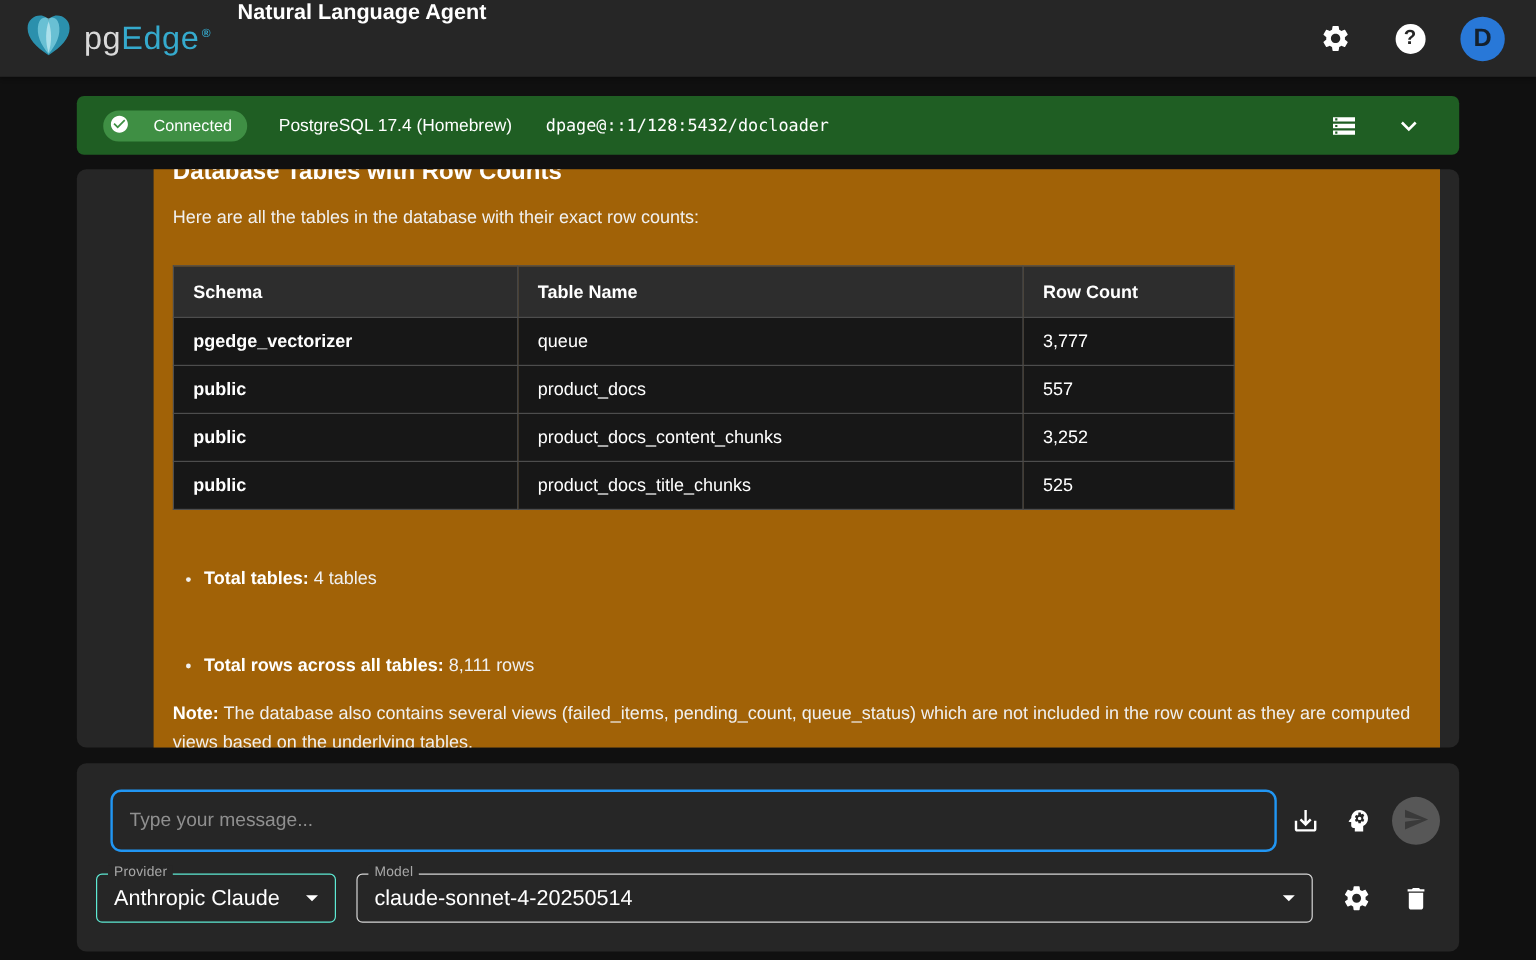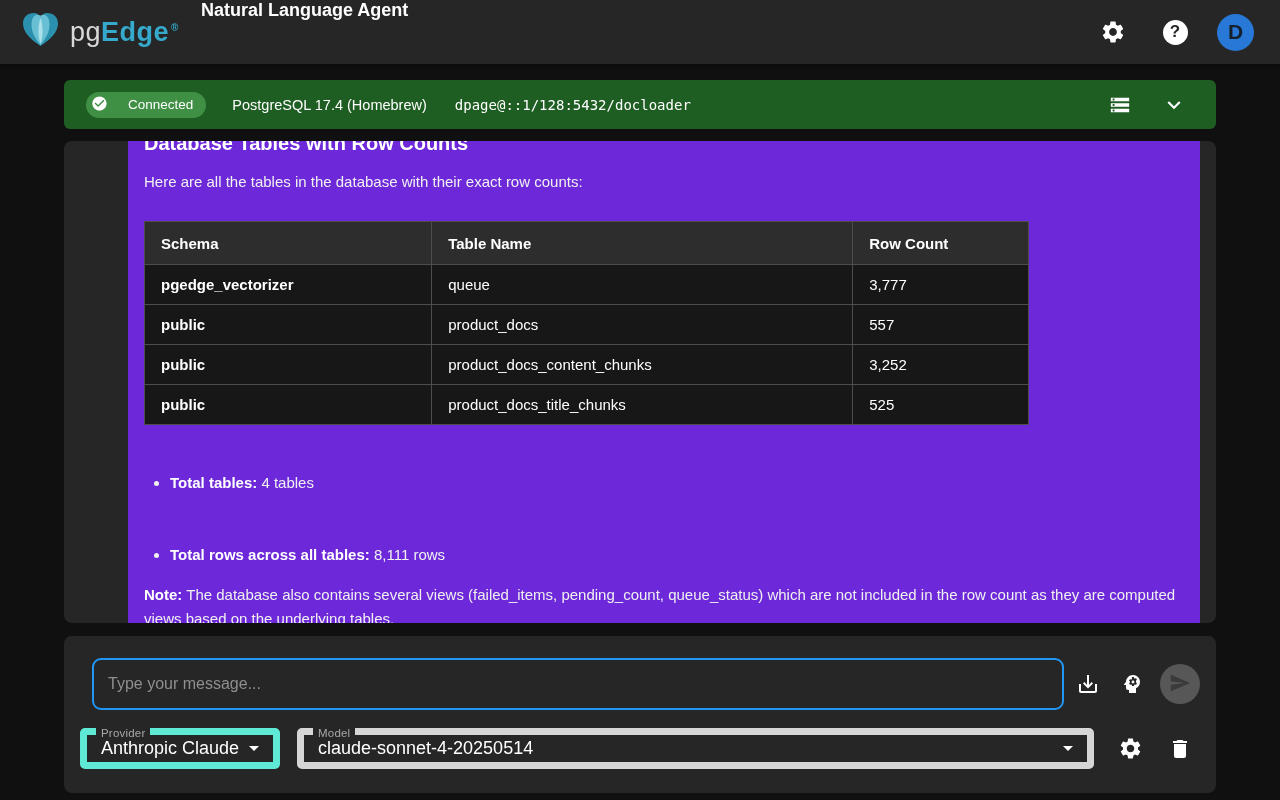--- a/index.html
+++ b/index.html
@@ -13,21 +13,21 @@
   
   .appbar {
     height: 64px; background: #262626;
     display: flex; 
     padding: 0 26px 0 20px;
     box-shadow: 0 2px 4px rgba(0,0,0,.4);
   }
   .brand { display: flex; align-items: center; gap: 8px; }
   .brand-text { font-size: 27px; font-weight: 700; letter-spacing: .5px; display:flex; align-items: baseline; }
   .brand-pg { color: #d9d9d9; font-weight: 400; }
-  .brand-edge { color: #35aacd; font-weight: 700; }
+  .brand-edge { color: #35aacd; font-weight: 400; }
   .brand-reg { color: #35aacd; font-size: 10px; margin-left: 2px; transform: translateY(-10px); }
   .app-title { font-size: 18px; font-weight: 600; margin-left: 22px; color: #fff; }
   .appbar-right { margin-left: auto; display: flex; align-items: center; gap: 22px; }
   .icon-btn { background: none; border: none; cursor: pointer; width: 40px; height: 40px;
     display: flex; align-items: center; justify-content: center; border-radius: 50%; }
   .icon-btn svg { display: block; }
   .help-circle { width: 25px; height: 25px; border-radius: 50%; background: #fff;
     color: #262626; font-weight: 700; font-size: 17px; display: flex; align-items: center; justify-content: center; }
   .avatar { width: 37px; height: 37px; border-radius: 50%; background: #2878d8;
     color: #14202c; font-weight: 600; font-size: 21px; display: flex; align-items: center; justify-content: center; cursor: pointer; border:none;}
@@ -45,21 +45,21 @@
   .conn-server { margin-left: 26px; font-size: 14.5px; color: #fff; }
   .conn-dsn { margin-left: 28px; font-family: "DejaVu Sans Mono", "Liberation Mono", monospace; font-size: 14px; color: #fff; }
   .conn-right { margin-left: auto; display: flex; align-items: center; gap: 14px; }
 
   
   .chat-container {
     margin: 12px 64px 0 64px; height: 482px; background: #262626; border-radius: 8px;
     overflow: hidden; padding: 0 16px;
   }
   .message-card {
-    width: 1072px; margin: -30px 0 0 48px; background: #6d28d9; border-radius: 8px;
+    width: 1072px; margin: -30px 0 0 48px; background: #a16207; border-radius: 8px;
     padding: 20px 16px 24px 16px;
   }
   .msg-title { font-size: 20px; font-weight: 700; line-height: 24px; color: #fff; }
   .msg-intro { margin-top: 16px; font-size: 15px; line-height: 22px; color: #f0f0f0; }
 
   table.db-table { margin-top: 28px; width: 885px; border-collapse: collapse; border-radius: 32px; }
   .db-table th, .db-table td {
     border: 1px solid #4d4d4d; text-align: left; padding: 0 16px; font-size: 15px; color: #fff;
   }
   .db-table th { background: #2d2d2d; height: 43px; font-weight: 700; }
@@ -86,21 +86,21 @@
   }
   .msg-input::placeholder { color: #8f8f8f; }
   .composer-row1 .icon-btn { margin-left: 4px; }
   .send-btn {
     width: 40px; height: 40px; border-radius: 50%; background: #575757; border: none;
     display: flex; align-items: center; justify-content: center; margin-left: 8px; cursor: default;
   }
 
   .composer-row2 { display: flex; align-items: center; margin-top: 18px; }
   .mui-select {
-    position: relative; height: 41px; border: 7px solid #5eead4; border-radius: 5px;
+    position: relative; height: 41px; border: 1px solid #5eead4; border-radius: 5px;
     display: flex; align-items: center; padding: 0 14px; cursor: pointer; background: #262626;
   }
   .mui-select .flabel {
     position: absolute; top: -8px; left: 9px; font-size: 11.5px; color: #a8a8a8;
     background: #262626; padding: 0 5px; letter-spacing: .2px;
   }
   .mui-select .value { font-size: 18px; color: #fff; }
   .caret { width: 0; height: 0; border-left: 5px solid transparent; border-right: 5px solid transparent;
     border-top: 5.5px solid #fff; margin-left: auto; }
   .provider-select { width: 200px; }

